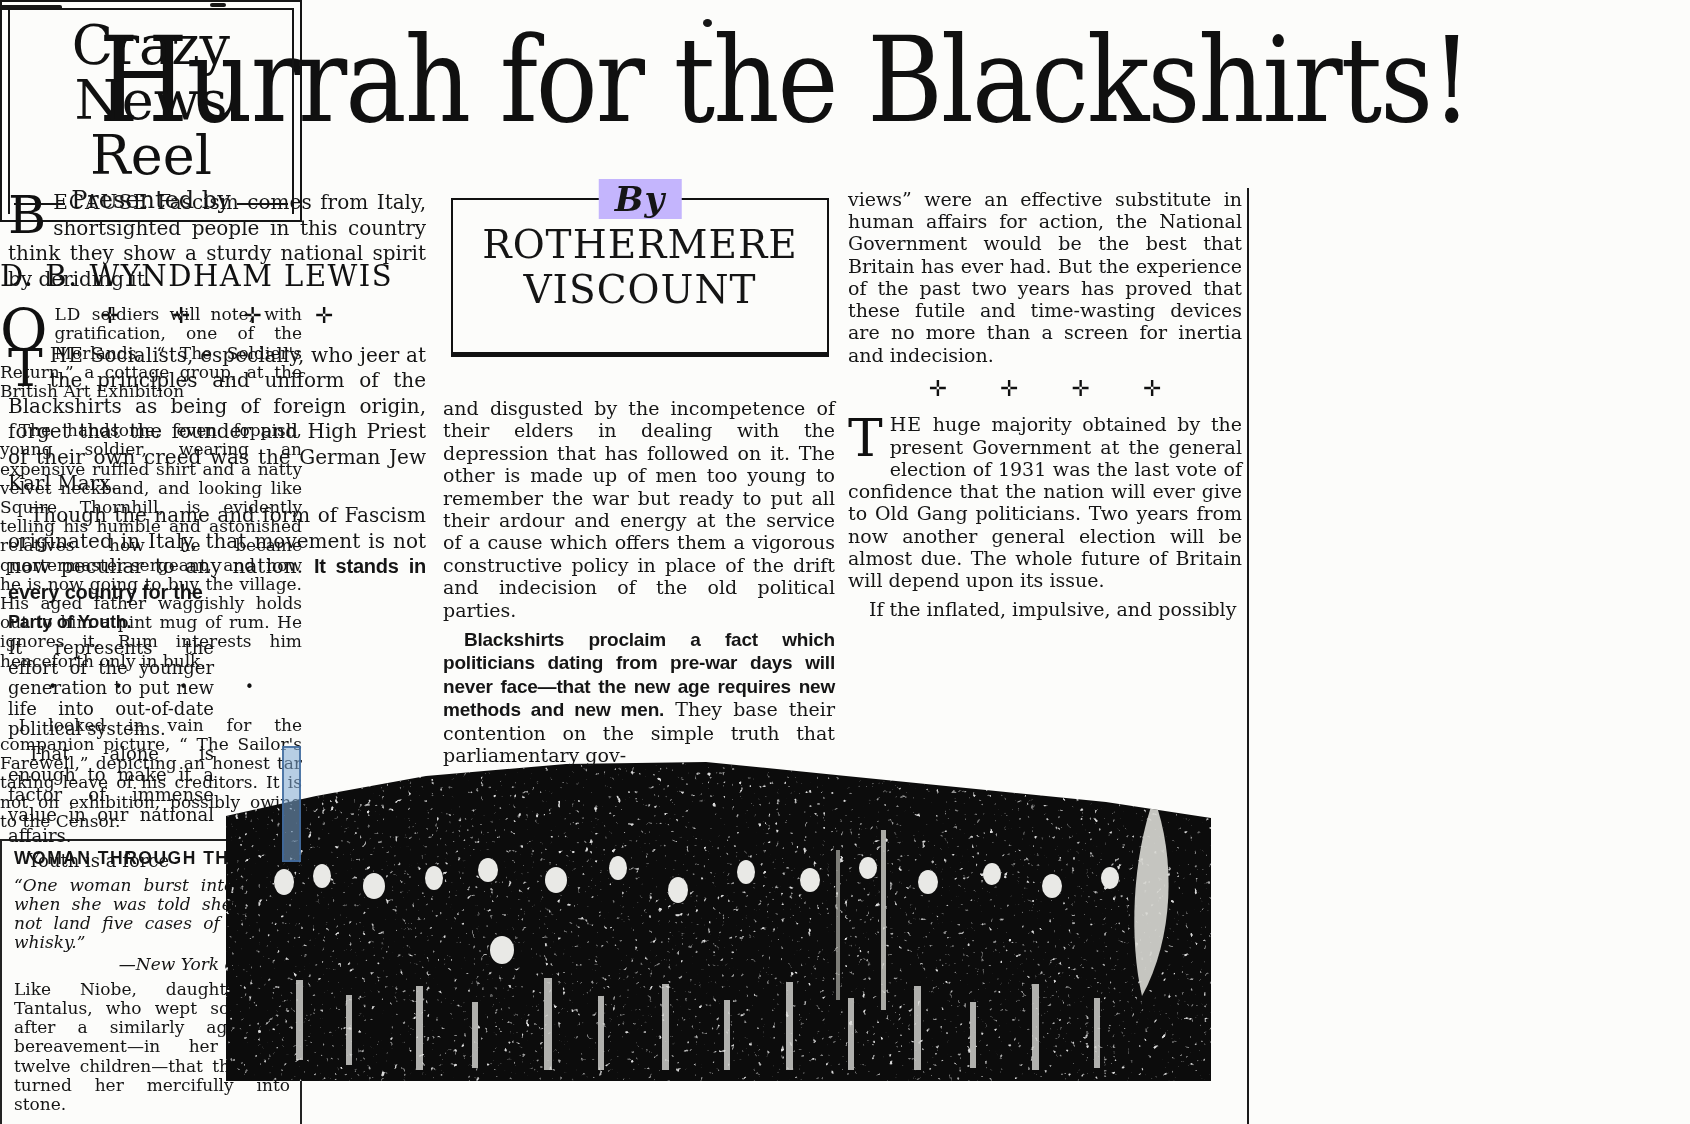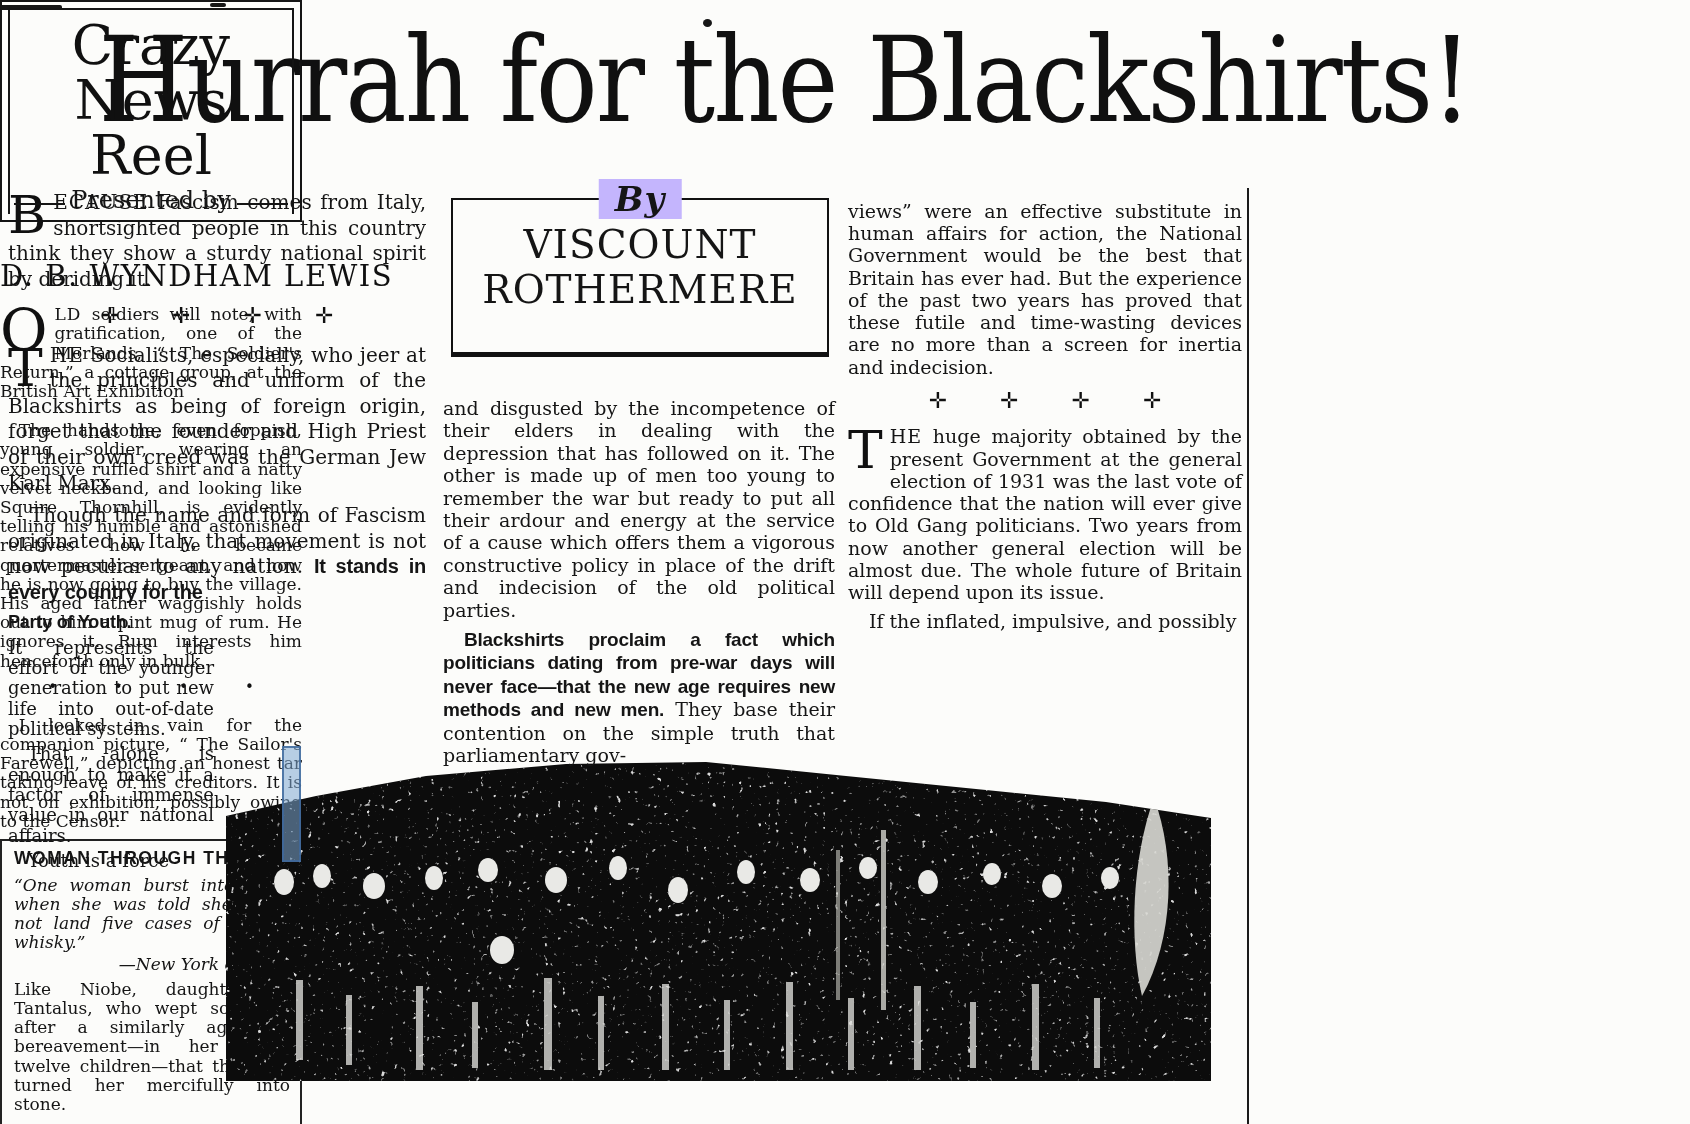--- a/index.html
+++ b/index.html
@@ -37,21 +37,21 @@
   .dots{
     text-align:center;font-family:"DejaVu Sans",sans-serif;
     font-size:15px;word-spacing:52px;margin:8px 0 9px 0;color:#101010;
   }
 
   .col1{left:8px;top:190px;width:418px;font-size:20px;line-height:1.28;}
   .col1-narrow{margin-right:212px;font-size:18px;line-height:1.13;}
   .col1-narrow p{margin-bottom:5px;}
 
   .col2{left:443px;top:192px;width:392px;font-size:19px;line-height:1.18;}
-  .col3{left:848px;top:200px;width:394px;font-size:19px;line-height:1.17;}
+  .col3{left:848px;top:188px;width:394px;font-size:19px;line-height:1.17;}
 
   
   .byline-box{
     position:relative;margin:6px 6px 40px 8px;height:152px;
     border:2px solid #111;border-bottom:5px solid #111;
     text-align:center;
   }
   .byline-by{
     position:absolute;top:-21px;left:50%;transform:translateX(-50%);
     background:#c4b5fd;padding:0 16px;
@@ -194,22 +194,22 @@
       <p>It represents the effort of the younger generation to put new life into out-of-date political systems.</p>
       <p class="ind">That alone is enough to make it a factor of immense value in our national affairs.</p>
       <p class="ind">Youth is a force</p>
     </div>
   </div>
 
   <div class="col col2">
     <div class="byline-box">
       <span class="byline-by">By</span>
       <div class="byline-author">
+        <div>ROTHERMERE</div>
         <div>VISCOUNT</div>
-        <div>ROTHERMERE</div>
       </div>
     </div>
     <p>and disgusted by the incompetence of their elders in dealing with the depression that has followed on it.  The other is made up of men too young to remember the war but ready to put all their ardour and energy at the service of a cause which offers them a vigorous constructive policy in place of the drift and indecision of the old political parties.</p>
     <p class="ind">
       <span class="bold-sans">Blackshirts proclaim a fact which politicians dating from pre-war days will never face—that the new age requires new methods and new men.</span><span> They base their contention on the simple truth that parliamentary gov-</span>
     </p>
   </div>
 
   <div class="col col3">
     <p>views” were an effective substitute in human affairs for action, the National Government would be the best that Britain has ever had.  But the experience of the past two years has proved that these futile and time-wasting devices are no more than a screen for inertia and indecision.</p>

